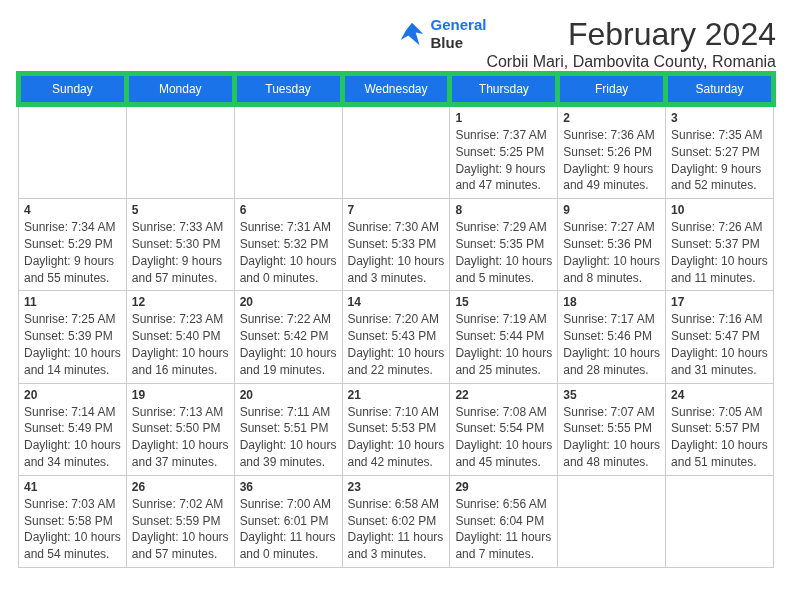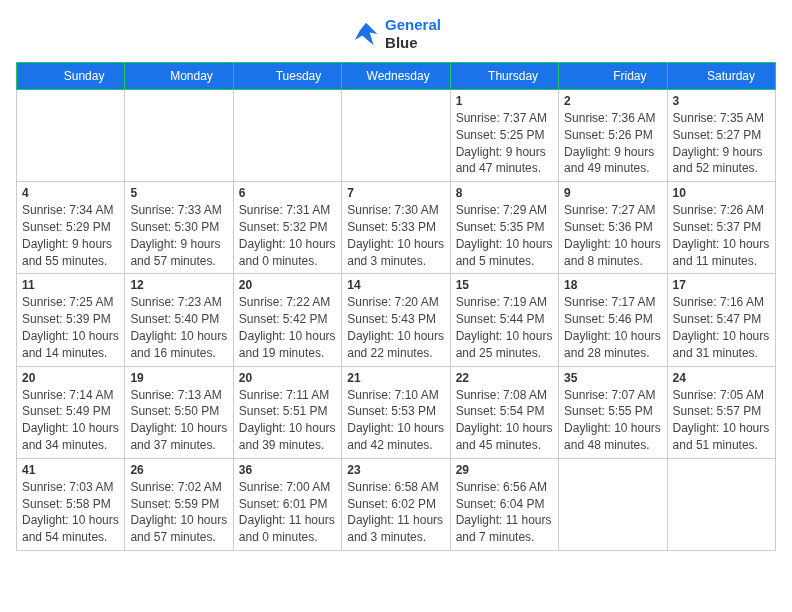--- a/index.html
+++ b/index.html
@@ -5,23 +5,23 @@
     * { box-sizing: border-box; margin: 0; padding: 0; }
     body {
       font-family: Arial, sans-serif;
       background: #fff;
       width: 792px;
       min-height: 612px;
       padding: 16px;
     }
     .header-area {
       display: flex;
-      justify-content: center;
+      justify-content: flex-end;
       align-items: flex-start;
-      margin-bottom: 10px;
+      margin-bottom: 0;
     }
     .logo {
       display: flex;
       align-items: center;
       gap: 4px;
     }
     .logo-text {
       font-size: 15px;
       font-weight: bold;
       color: #333;
@@ -48,25 +48,25 @@
       font-weight: normal;
     }
     .calendar {
       width: 100%;
       border-collapse: collapse;
       font-size: 11px;
     }
     .calendar thead tr th {
       background: #1a73e8;
       color: #fff;
-      padding: 6px 20px;
-      text-align: right;
+      padding: 6px 8px;
+      text-align: center;
       font-size: 12px;
       font-weight: normal;
-      border: 1px solid #22c55e;
+      border: 5px solid #22c55e;
     }
     .calendar tbody tr td {
       border: 1px solid #ccc;
       vertical-align: top;
       padding: 4px 5px;
       width: 108px;
       min-height: 80px;
       height: 80px;
     }
     .day-number {
@@ -91,20 +91,24 @@
 <div class="header-area">
   <div class="logo">
     <svg class="logo-bird" viewBox="0 0 40 40" xmlns="http://www.w3.org/2000/svg">
       <polygon points="20,5 35,20 25,18 30,35 15,22 5,28 12,15" fill="#1a73e8"></polygon>
     </svg>
     <div class="logo-text">
       <div><span>General</span></div>
       <div>Blue</div>
     </div>
   </div>
+  <div class="title-area">
+    <div class="month-title">February 2024</div>
+    <div class="subtitle">Corbii Mari, Dambovita County, Romania</div>
+  </div>
 </div>
 
 <table class="calendar">
   <thead>
     <tr id="header-row">
         <th>Sunday</th>
         <th>Monday</th>
         <th>Tuesday</th>
         <th>Wednesday</th>
         <th>Thursday</th>

